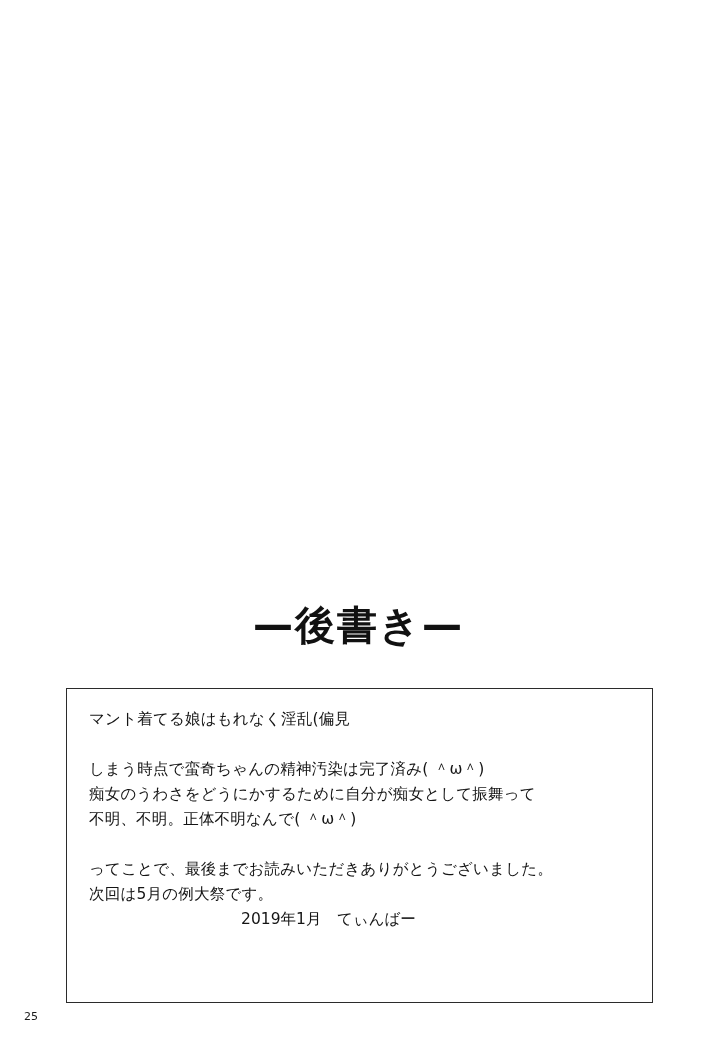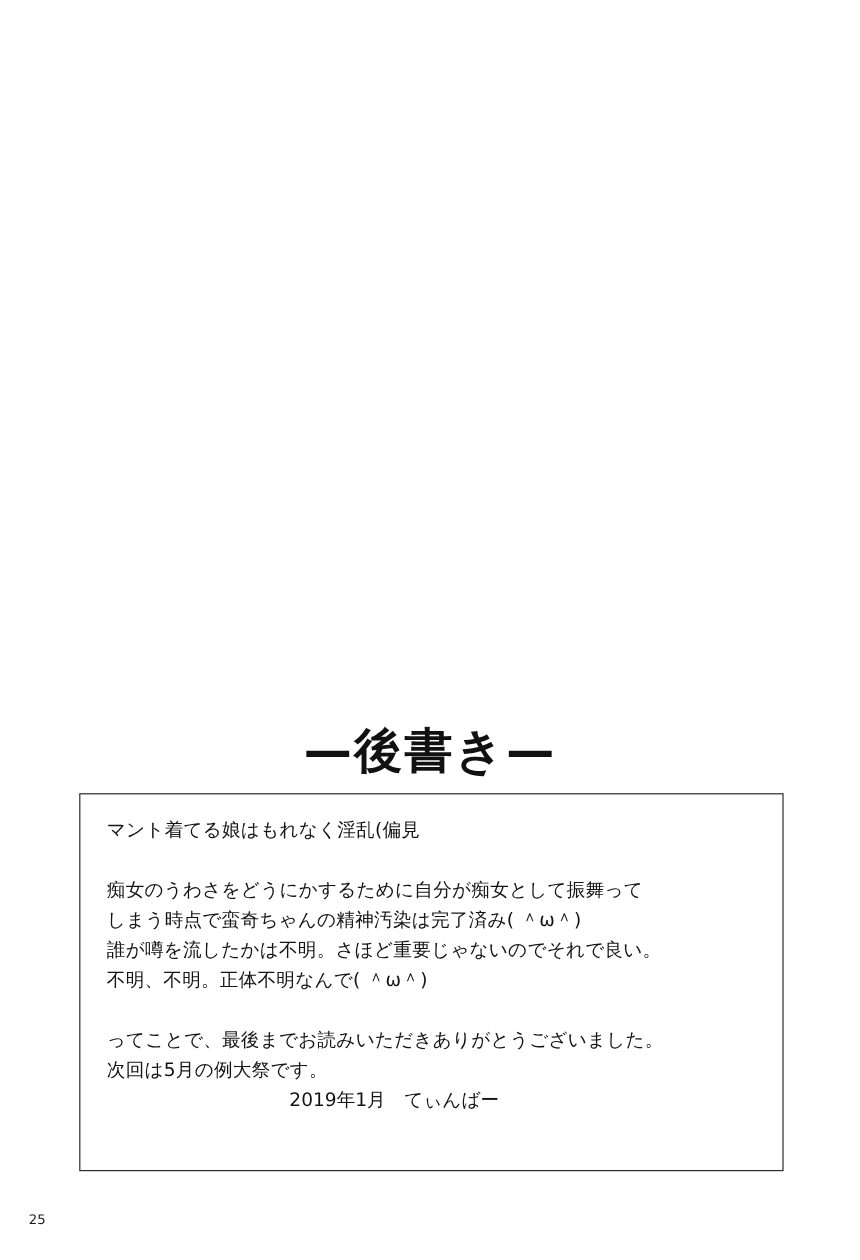--- a/index.html
+++ b/index.html
@@ -37,21 +37,21 @@
     font-weight: 700;
     letter-spacing: 2px;
     color: #111111;
     white-space: nowrap;
   }
 
   
   .afterword-box {
     position: absolute;
     left: 66px;
-    top: 661px;
+    top: 688px;
     width: 587px;
     height: 315px;
     border: 1.5px solid #2b2b2b;
     box-sizing: border-box;
     background: #ffffff;
   }
 
   .afterword-inner {
     position: absolute;
     left: 22px;
@@ -109,23 +109,22 @@
   <div class="afterword-box">
     <div class="afterword-inner">
 
       <div class="para">
         <span class="line">マント着てる娘はもれなく淫乱(偏見</span>
       </div>
 
       <div class="para-gap-lg"></div>
 
       <div class="para">
+        <span class="line">しまう時点で蛮奇ちゃんの精神汚染は完了済み( ＾ω＾)</span>
         <span class="line">痴女のうわさをどうにかするために自分が痴女として振舞って</span>
-        <span class="line">しまう時点で蛮奇ちゃんの精神汚染は完了済み( ＾ω＾)</span>
-        <span class="line">誰が噂を流したかは不明。さほど重要じゃないのでそれで良い。</span>
         <span class="line">不明、不明。正体不明なんで( ＾ω＾)</span>
       </div>
 
       <div class="para-gap-md"></div>
 
       <div class="para">
         <span class="line">ってことで、最後までお読みいただきありがとうございました。</span>
         <span class="line">次回は5月の例大祭です。</span>
       </div>
 

